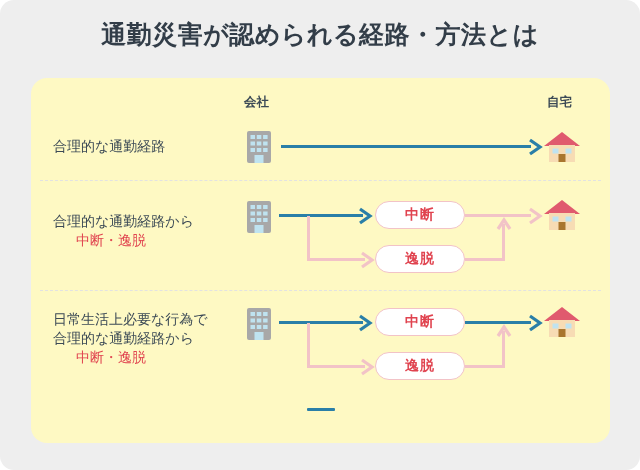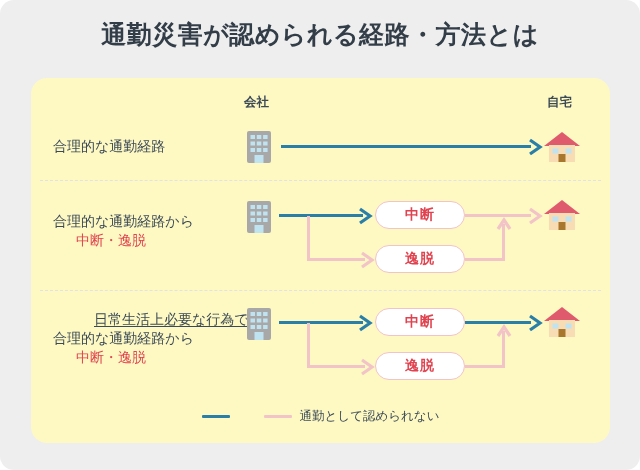--- a/index.html
+++ b/index.html
@@ -61,24 +61,22 @@
   .caption{
     position:absolute;
     left:22px;
     font-size:14px;
     line-height:19px;
     color:#3c4a56;
     white-space:nowrap;
   }
   .caption .red{color:#e0434f;margin-left:23px;}
   .caption .ul{
-    text-decoration:underline;
     text-decoration-thickness:1px;
     text-underline-offset:2px;
-    margin-left:41px;
   }
   .row1 .caption{top:25px;}
   .row2 .caption{top:22px;}
   .row3 .caption{top:15px;}
 
   
   .bldg{position:absolute;width:26px;height:34px;}
   .house{position:absolute;width:38px;height:34px;}
 
   .row1 .bldg{left:215px;top:18px;}
@@ -313,20 +311,16 @@
           <rect x="22.5" y="18.5" width="6" height="5" fill="#bfe3f0"></rect>
           <rect x="15.5" y="24" width="7" height="8" fill="#a9762e"></rect>
         </svg>
       </div>
     </div>
 
     <div class="legend">
       <div class="leg-item">
         <span class="leg-dash" style="background:#2a7fa8;"></span>
       </div>
-      <div class="leg-item">
-        <span class="leg-dash" style="background:#f2c3c7;"></span>
-        <span class="leg-text">通勤として認められない</span>
-      </div>
     </div>
 
   </div>
 </div>
 
 </body></html>

